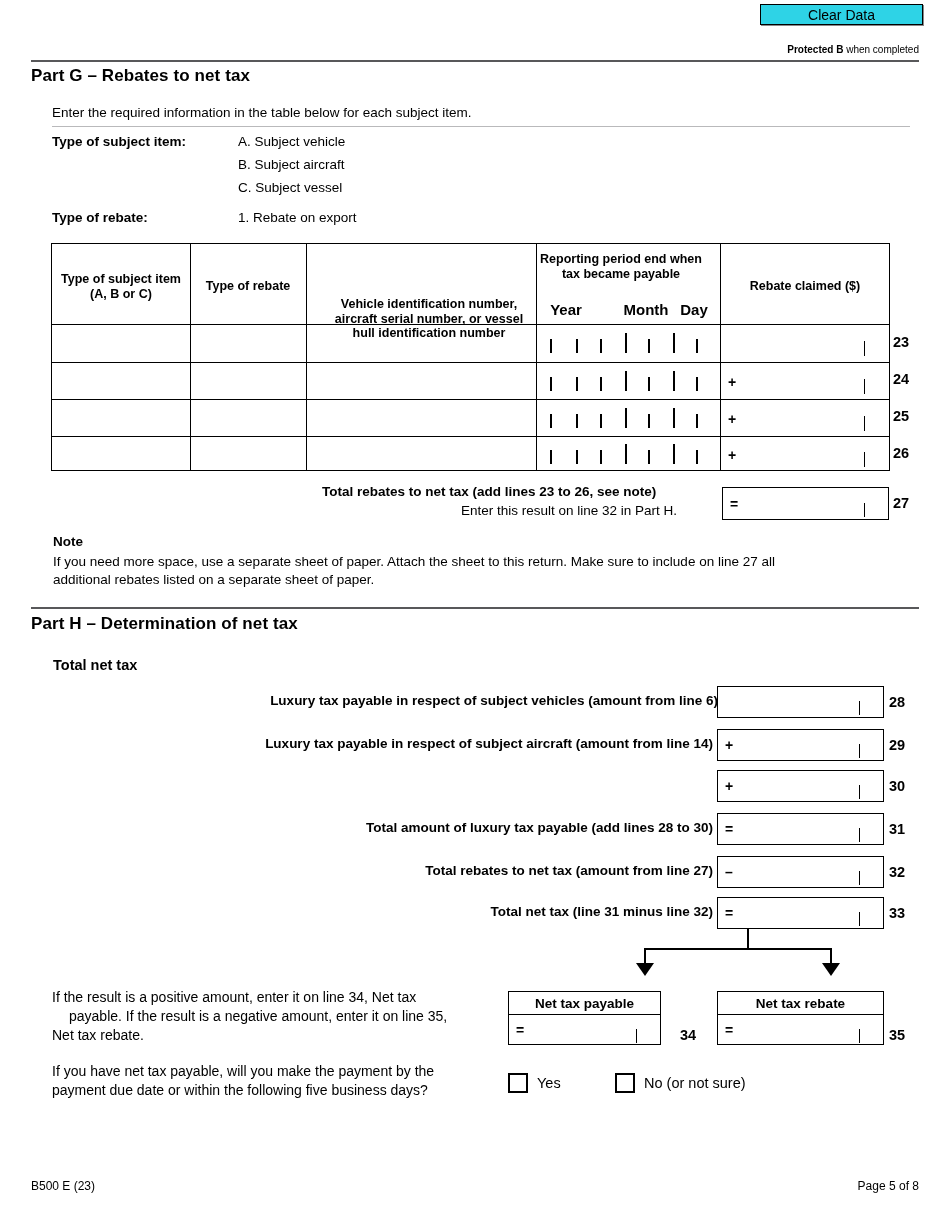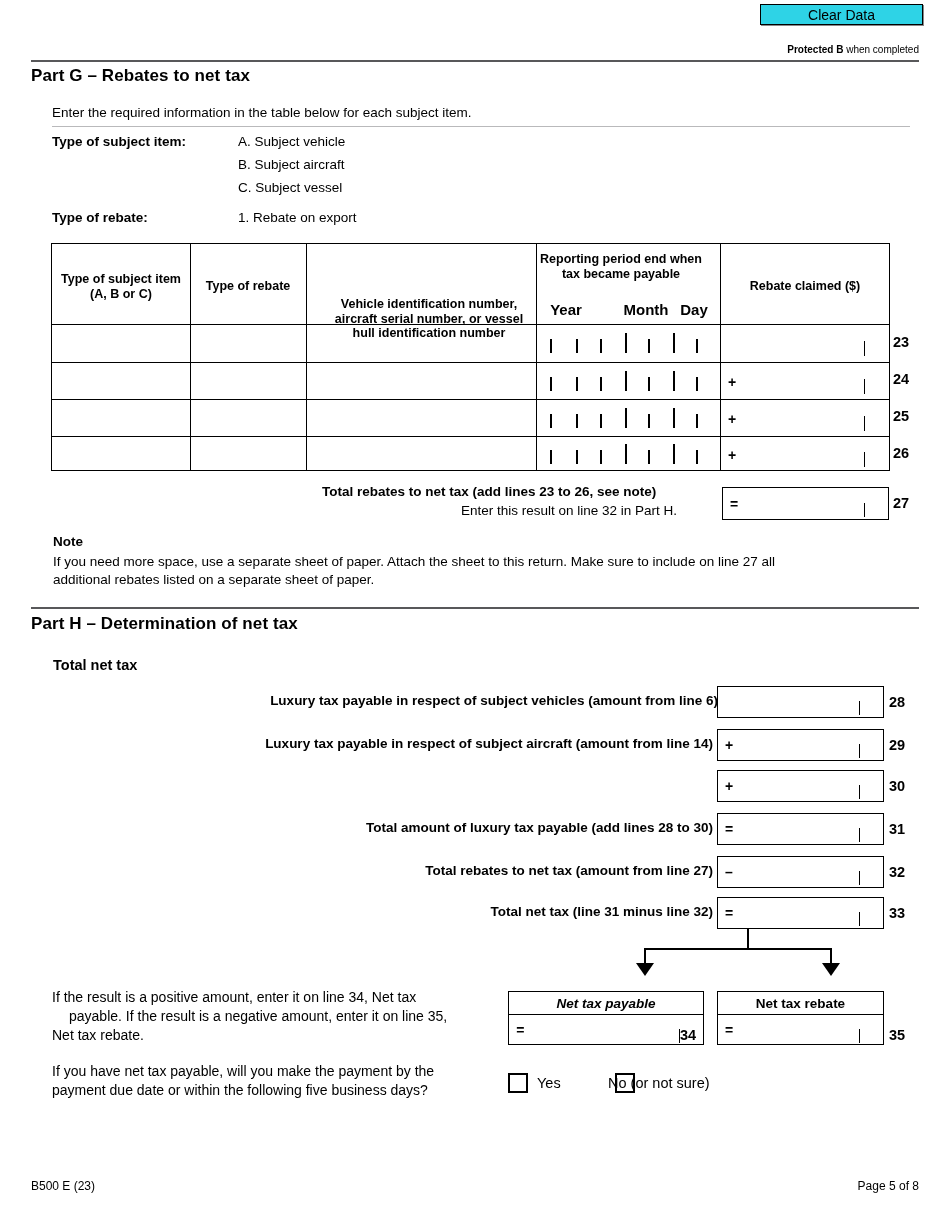--- a/index.html
+++ b/index.html
@@ -470,21 +470,21 @@
 
   <div>
     <div class="branch-line" style="left:747px; top:929px; width:2px; height:21px;"></div>
     <div class="branch-line" style="left:644px; top:948px; width:188px; height:2px;"></div>
     <div class="branch-line" style="left:644px; top:948px; width:2px; height:18px;"></div>
     <div class="branch-line" style="left:830px; top:948px; width:2px; height:18px;"></div>
     <div class="arrowhead" style="left:636px; top:963px;"></div>
     <div class="arrowhead" style="left:822px; top:963px;"></div>
   </div>
 
-  <div class="nt-box" style="left:508px; top:991px; width:196px; height:54px;font-style:italic;">
+  <div class="nt-box" style="left:508px; top:991px; width:153px; height:54px;">
     <div class="nt-title">Net tax payable</div>
     <div class="nt-field">
       <span style="position:absolute; left:7px; top:7px; font-size:14px; font-weight:bold;">=</span>
       <span style="position:absolute; right:23px; bottom:1px; width:1px; height:14px; background:#000;"></span>
       <span style="position:absolute; left:26px; top:7px; font-size:13.5px;"></span>
     </div>
   </div>
   <div class="linenum" style="left:680px; top:1027px;">34</div>
 
   <div class="nt-box" style="left:717px; top:991px; width:167px; height:54px;">
@@ -501,18 +501,18 @@
   <div class="body-text" style="left:52px; top:1008px; font-size:14px;margin-left:17px;">payable. If the result is a negative amount, enter it on line 35,</div>
   <div class="body-text" style="left:52px; top:1027px; font-size:14px;">Net tax rebate.</div>
 
   <div class="body-text" style="left:52px; top:1082px; font-size:14px;">payment due date or within the following five business days?</div>
   <div class="body-text" style="left:52px; top:1063px; font-size:14px;">If you have net tax payable, will you make the payment by the</div>
 
   <div class="cbox" style="left:508px; top:1073px;"></div>
   <div class="cbox-label" style="left:537px; top:1075px;">Yes</div>
 
   <div class="cbox" style="left:615px; top:1073px;"></div>
-  <div class="cbox-label" style="left:608px; top:1075px;">No (or not sure)</div>
+  <div class="cbox-label" style="left:644px; top:1075px;">No (or not sure)</div>
 
   <div class="footer-left">B500 E (23)</div>
   <div class="footer-right">Page 5 of 8</div>
 
 </div>
 
 </body></html>

